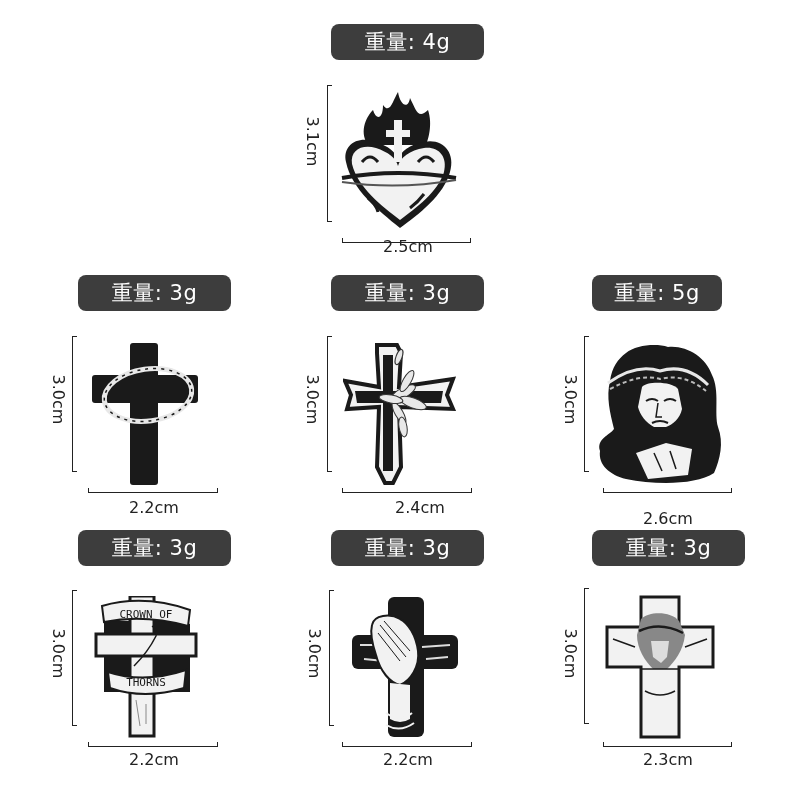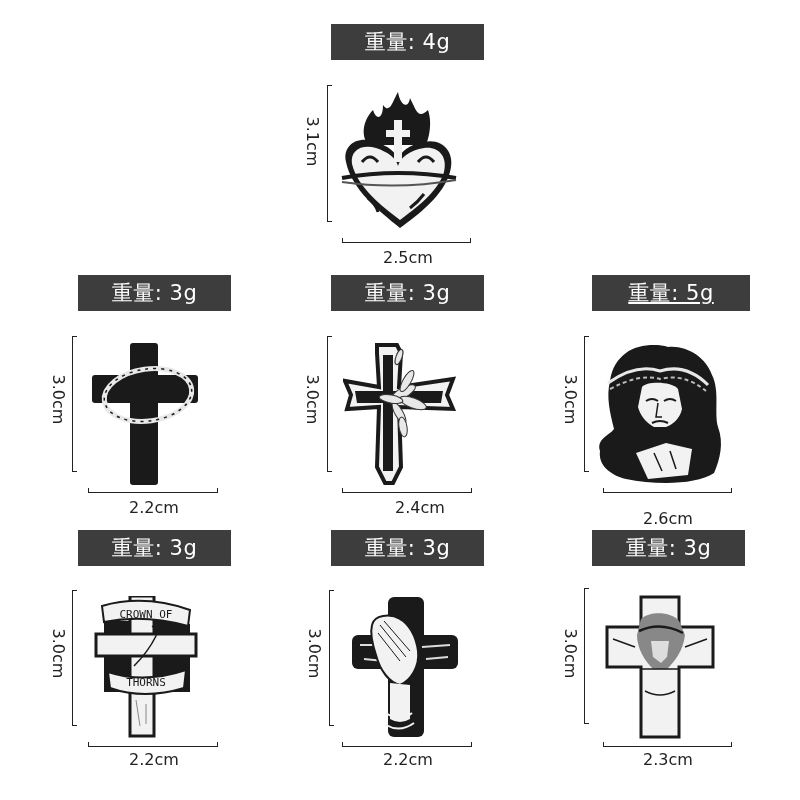--- a/index.html
+++ b/index.html
@@ -1,19 +1,19 @@
 <!DOCTYPE html>
 <html><head>
 <meta charset="utf-8">
 <style>
   html, body { margin:0; padding:0; background:#ffffff; }
   body { width:800px; height:800px; position:relative; overflow:hidden; font-family:"DejaVu Sans", sans-serif; }
   .badge {
     position:absolute; height:36px; background:#3d3d3d; color:#ffffff;
-    border-radius:0; display:flex; align-items:center; justify-content:center;
+    border-radius:8px; display:flex; align-items:center; justify-content:center;
     font-size:21px; letter-spacing:0.5px;
   }
   .vdim { position:absolute; width:6px; border-left:1px solid #222; }
   .vdim::before, .vdim::after { content:""; position:absolute; left:-1px; width:5px; border-top:1px solid #222; }
   .vdim::before { top:0; } .vdim::after { bottom:0; }
   .hdim { position:absolute; height:6px; border-bottom:1px solid #222; }
   .hdim::before, .hdim::after { content:""; position:absolute; bottom:-1px; height:5px; border-left:1px solid #222; }
   .hdim::before { left:0; } .hdim::after { right:0; }
   .vlabel { position:absolute; font-size:16px; color:#222; transform:rotate(90deg); transform-origin:center center; white-space:nowrap; width:60px; text-align:center; }
   .hlabel { position:absolute; font-size:16px; color:#222; white-space:nowrap; width:80px; text-align:center; }
@@ -35,21 +35,21 @@
     <rect x="48" y="40" width="24" height="7" fill="#f2f2f2"></rect>
     <path d="M4 88 Q60 78 118 88" stroke="#1a1a1a" stroke-width="4" fill="none"></path>
     <path d="M4 92 Q60 100 118 90" stroke="#555" stroke-width="2" fill="none"></path>
     <path d="M24 72 q8 -10 16 0" stroke="#1a1a1a" stroke-width="3" fill="none"></path>
     <path d="M80 72 q8 -10 16 0" stroke="#1a1a1a" stroke-width="3" fill="none"></path>
     <path d="M30 108 q8 6 10 14" stroke="#1a1a1a" stroke-width="3" fill="none"></path>
     <path d="M86 104 q-6 8 -14 14" stroke="#1a1a1a" stroke-width="3" fill="none"></path>
   </svg>
 </div>
 <div class="hdim" style="left:342px;top:236px;width:129px;"></div>
-<div class="hlabel" style="left:368px;top:248px;">2.5cm</div>
+<div class="hlabel" style="left:368px;top:237px;">2.5cm</div>
 
 <div class="badge" style="left:78px;top:275px;width:153px;">重量: 3g</div>
 <div class="vdim" style="left:72px;top:336px;height:136px;"></div>
 <div class="vlabel" style="left:28px;top:390px;">3.0cm</div>
 <div class="pin" style="left:92px;top:343px;width:108px;height:142px;">
   <svg viewBox="0 0 108 142">
     <rect x="38" y="0" width="28" height="142" rx="3" fill="#1a1a1a"></rect>
     <rect x="0" y="32" width="106" height="28" rx="3" fill="#1a1a1a"></rect>
     <ellipse cx="56" cy="52" rx="44" ry="26" stroke="#e8e8e8" stroke-width="5" fill="none" transform="rotate(-8 56 52)"></ellipse>
     <ellipse cx="56" cy="52" rx="44" ry="26" stroke="#1a1a1a" stroke-width="1.5" fill="none" stroke-dasharray="3 5" transform="rotate(-8 56 52)"></ellipse>
@@ -73,21 +73,21 @@
       <ellipse cx="64" cy="38" rx="12" ry="4" transform="rotate(-60 64 38)"></ellipse>
       <ellipse cx="48" cy="56" rx="12" ry="4" transform="rotate(10 48 56)"></ellipse>
       <ellipse cx="60" cy="84" rx="10" ry="4" transform="rotate(80 60 84)"></ellipse>
       <ellipse cx="56" cy="14" rx="8" ry="3" transform="rotate(-70 56 14)"></ellipse>
     </g>
   </svg>
 </div>
 <div class="hdim" style="left:342px;top:486px;width:130px;"></div>
 <div class="hlabel" style="left:380px;top:498px;">2.4cm</div>
 
-<div class="badge" style="left:592px;top:275px;width:158px;text-decoration:underline;">重量: 5g</div>
+<div class="badge" style="left:592px;top:275px;width:130px;">重量: 5g</div>
 <div class="vdim" style="left:584px;top:336px;height:136px;"></div>
 <div class="vlabel" style="left:540px;top:390px;">3.0cm</div>
 <div class="pin" style="left:596px;top:343px;width:128px;height:142px;">
   <svg viewBox="0 0 128 142">
     <path d="M30 10 C40 2 60 0 72 4 C90 2 110 14 116 32 C124 48 118 70 122 84 C128 100 124 116 118 130 C100 142 60 142 30 136 C14 132 2 122 4 108 C0 96 14 92 18 86 C14 70 10 54 14 38 C16 24 22 16 30 10 Z" fill="#1a1a1a"></path>
     <path d="M12 40 Q40 20 64 28 Q90 20 112 42" stroke="#e8e8e8" stroke-width="3" fill="none"></path>
     <path d="M14 46 Q44 30 64 36 Q88 30 110 48" stroke="#bbb" stroke-width="2" fill="none" stroke-dasharray="4 3"></path>
     <path d="M46 44 C50 38 76 38 82 46 L86 66 C84 76 76 82 70 84 L58 84 C50 80 44 72 42 64 Z" fill="#f2f2f2"></path>
     <path d="M50 58 q6 -4 12 0 M68 58 q6 -4 12 0" stroke="#1a1a1a" stroke-width="2" fill="none"></path>
     <path d="M62 60 L60 74 L66 74" stroke="#1a1a1a" stroke-width="1.5" fill="none"></path>

